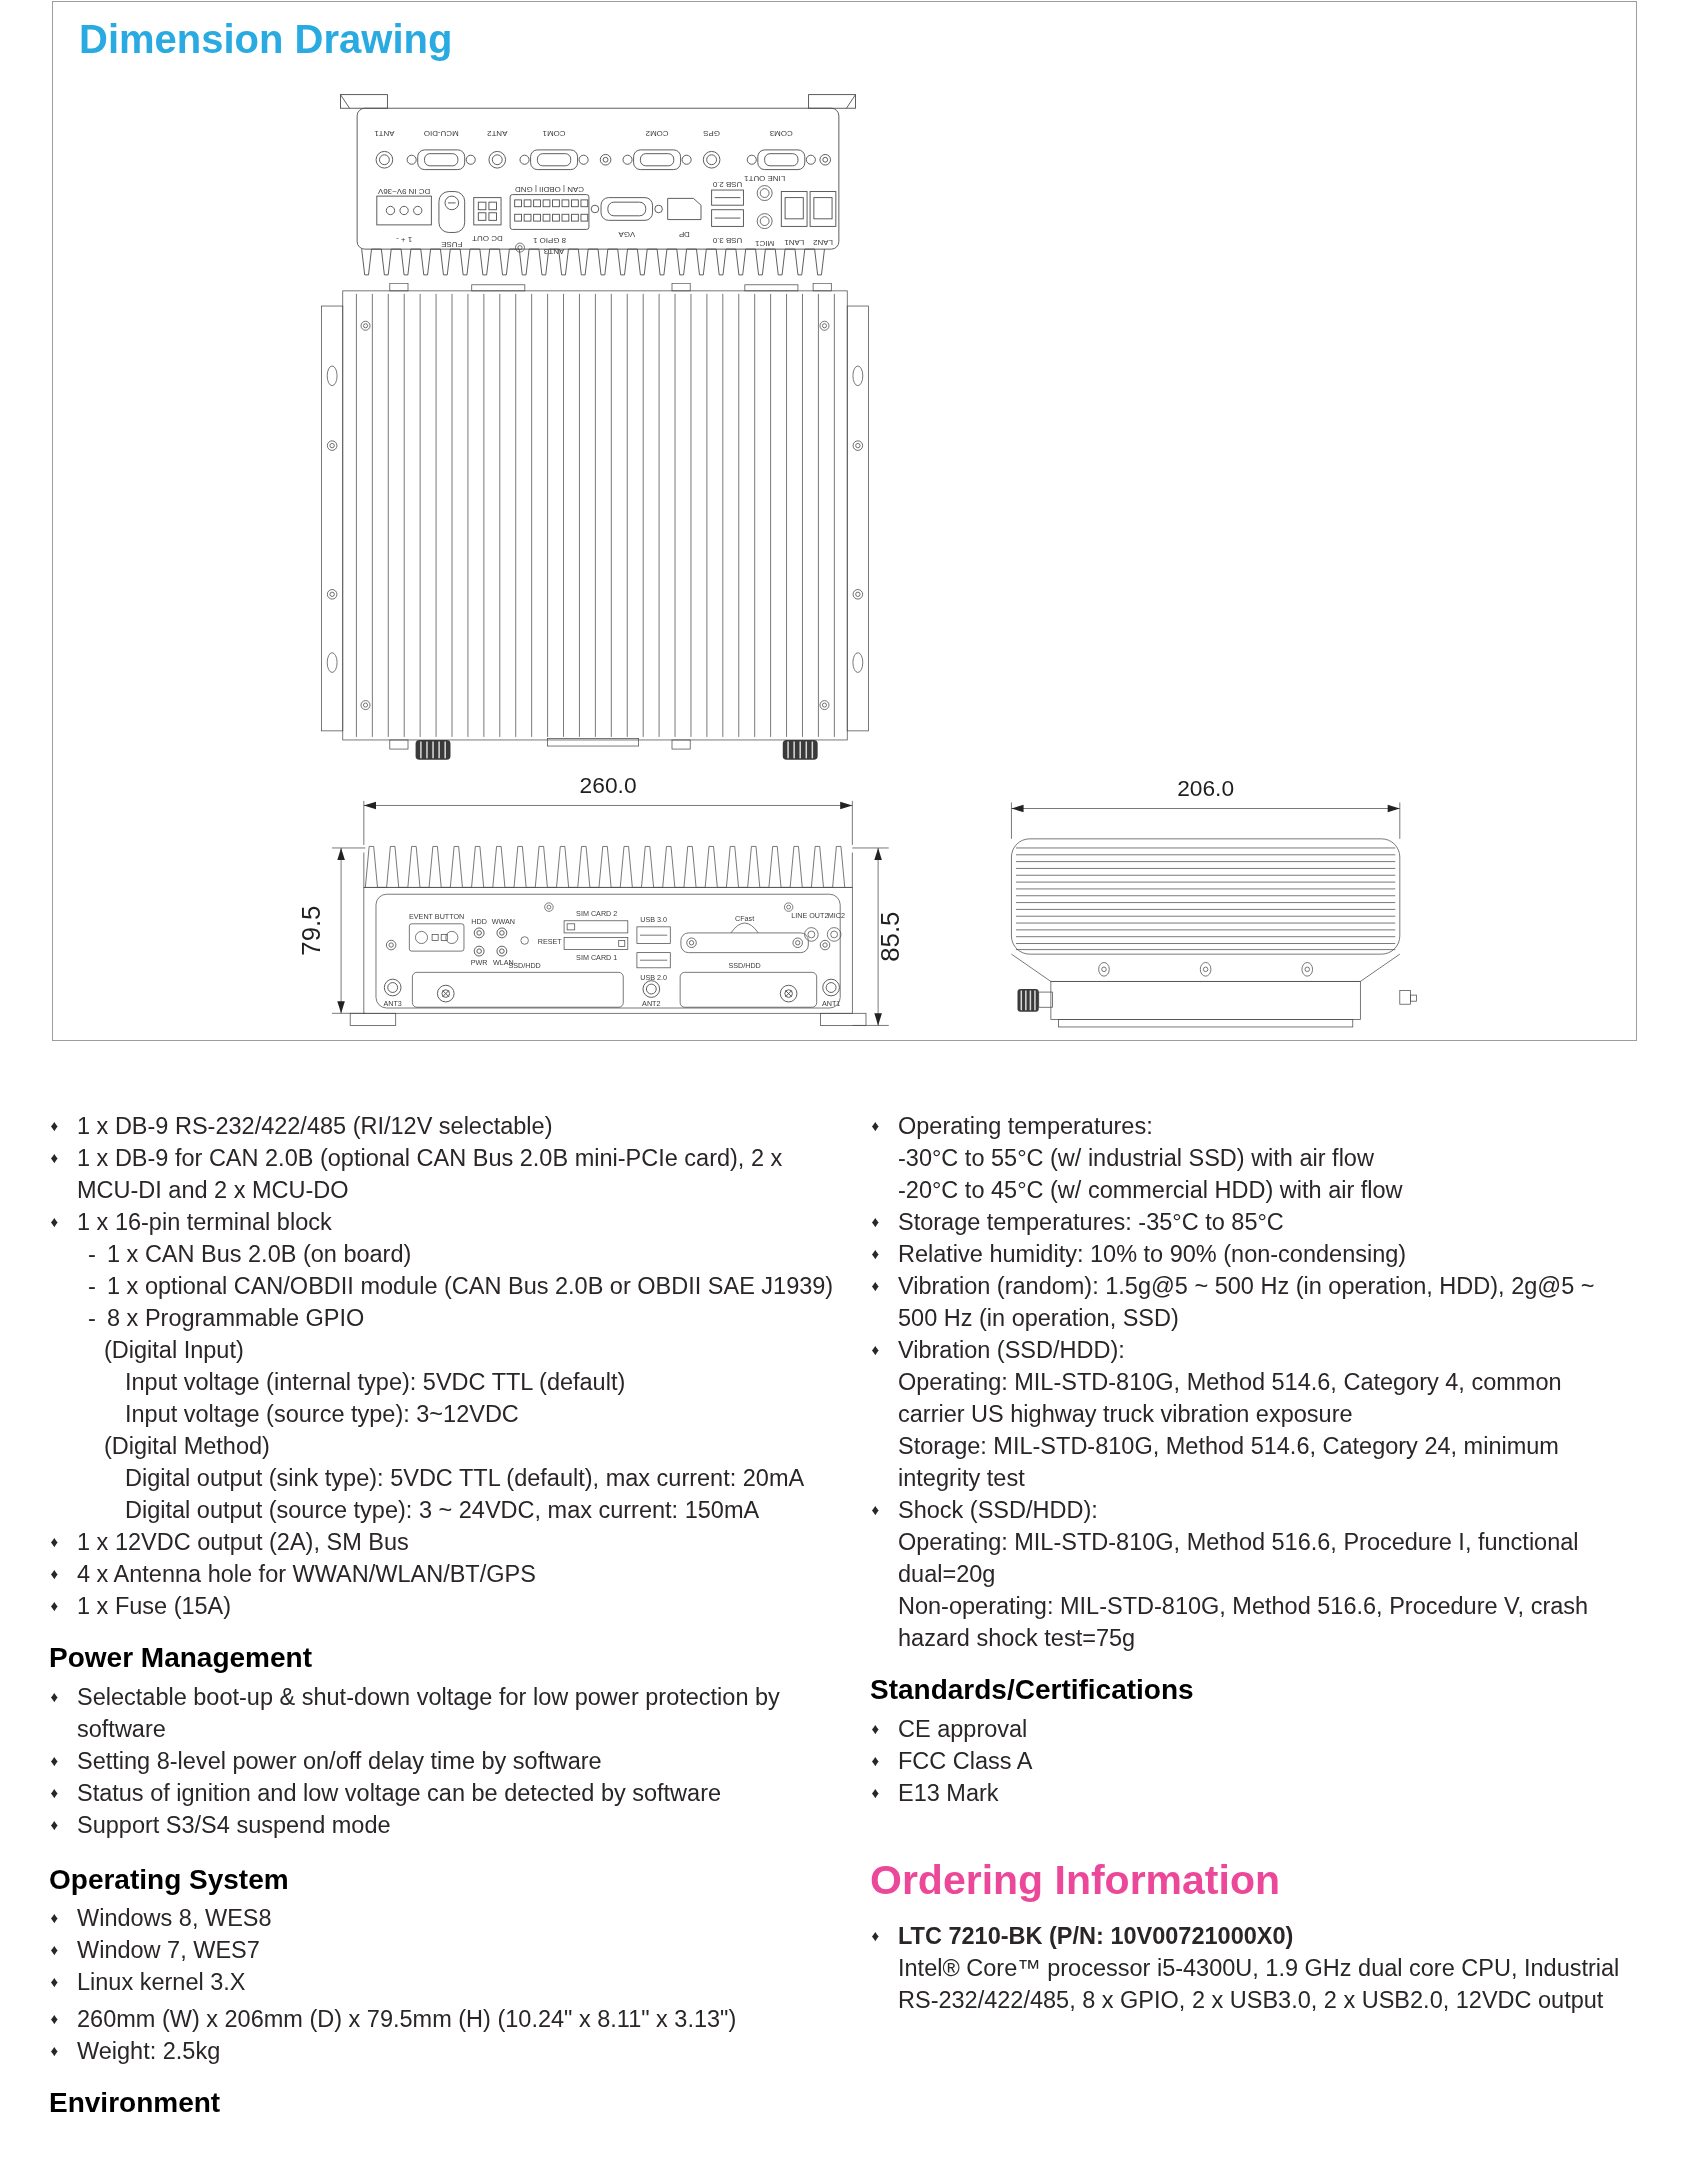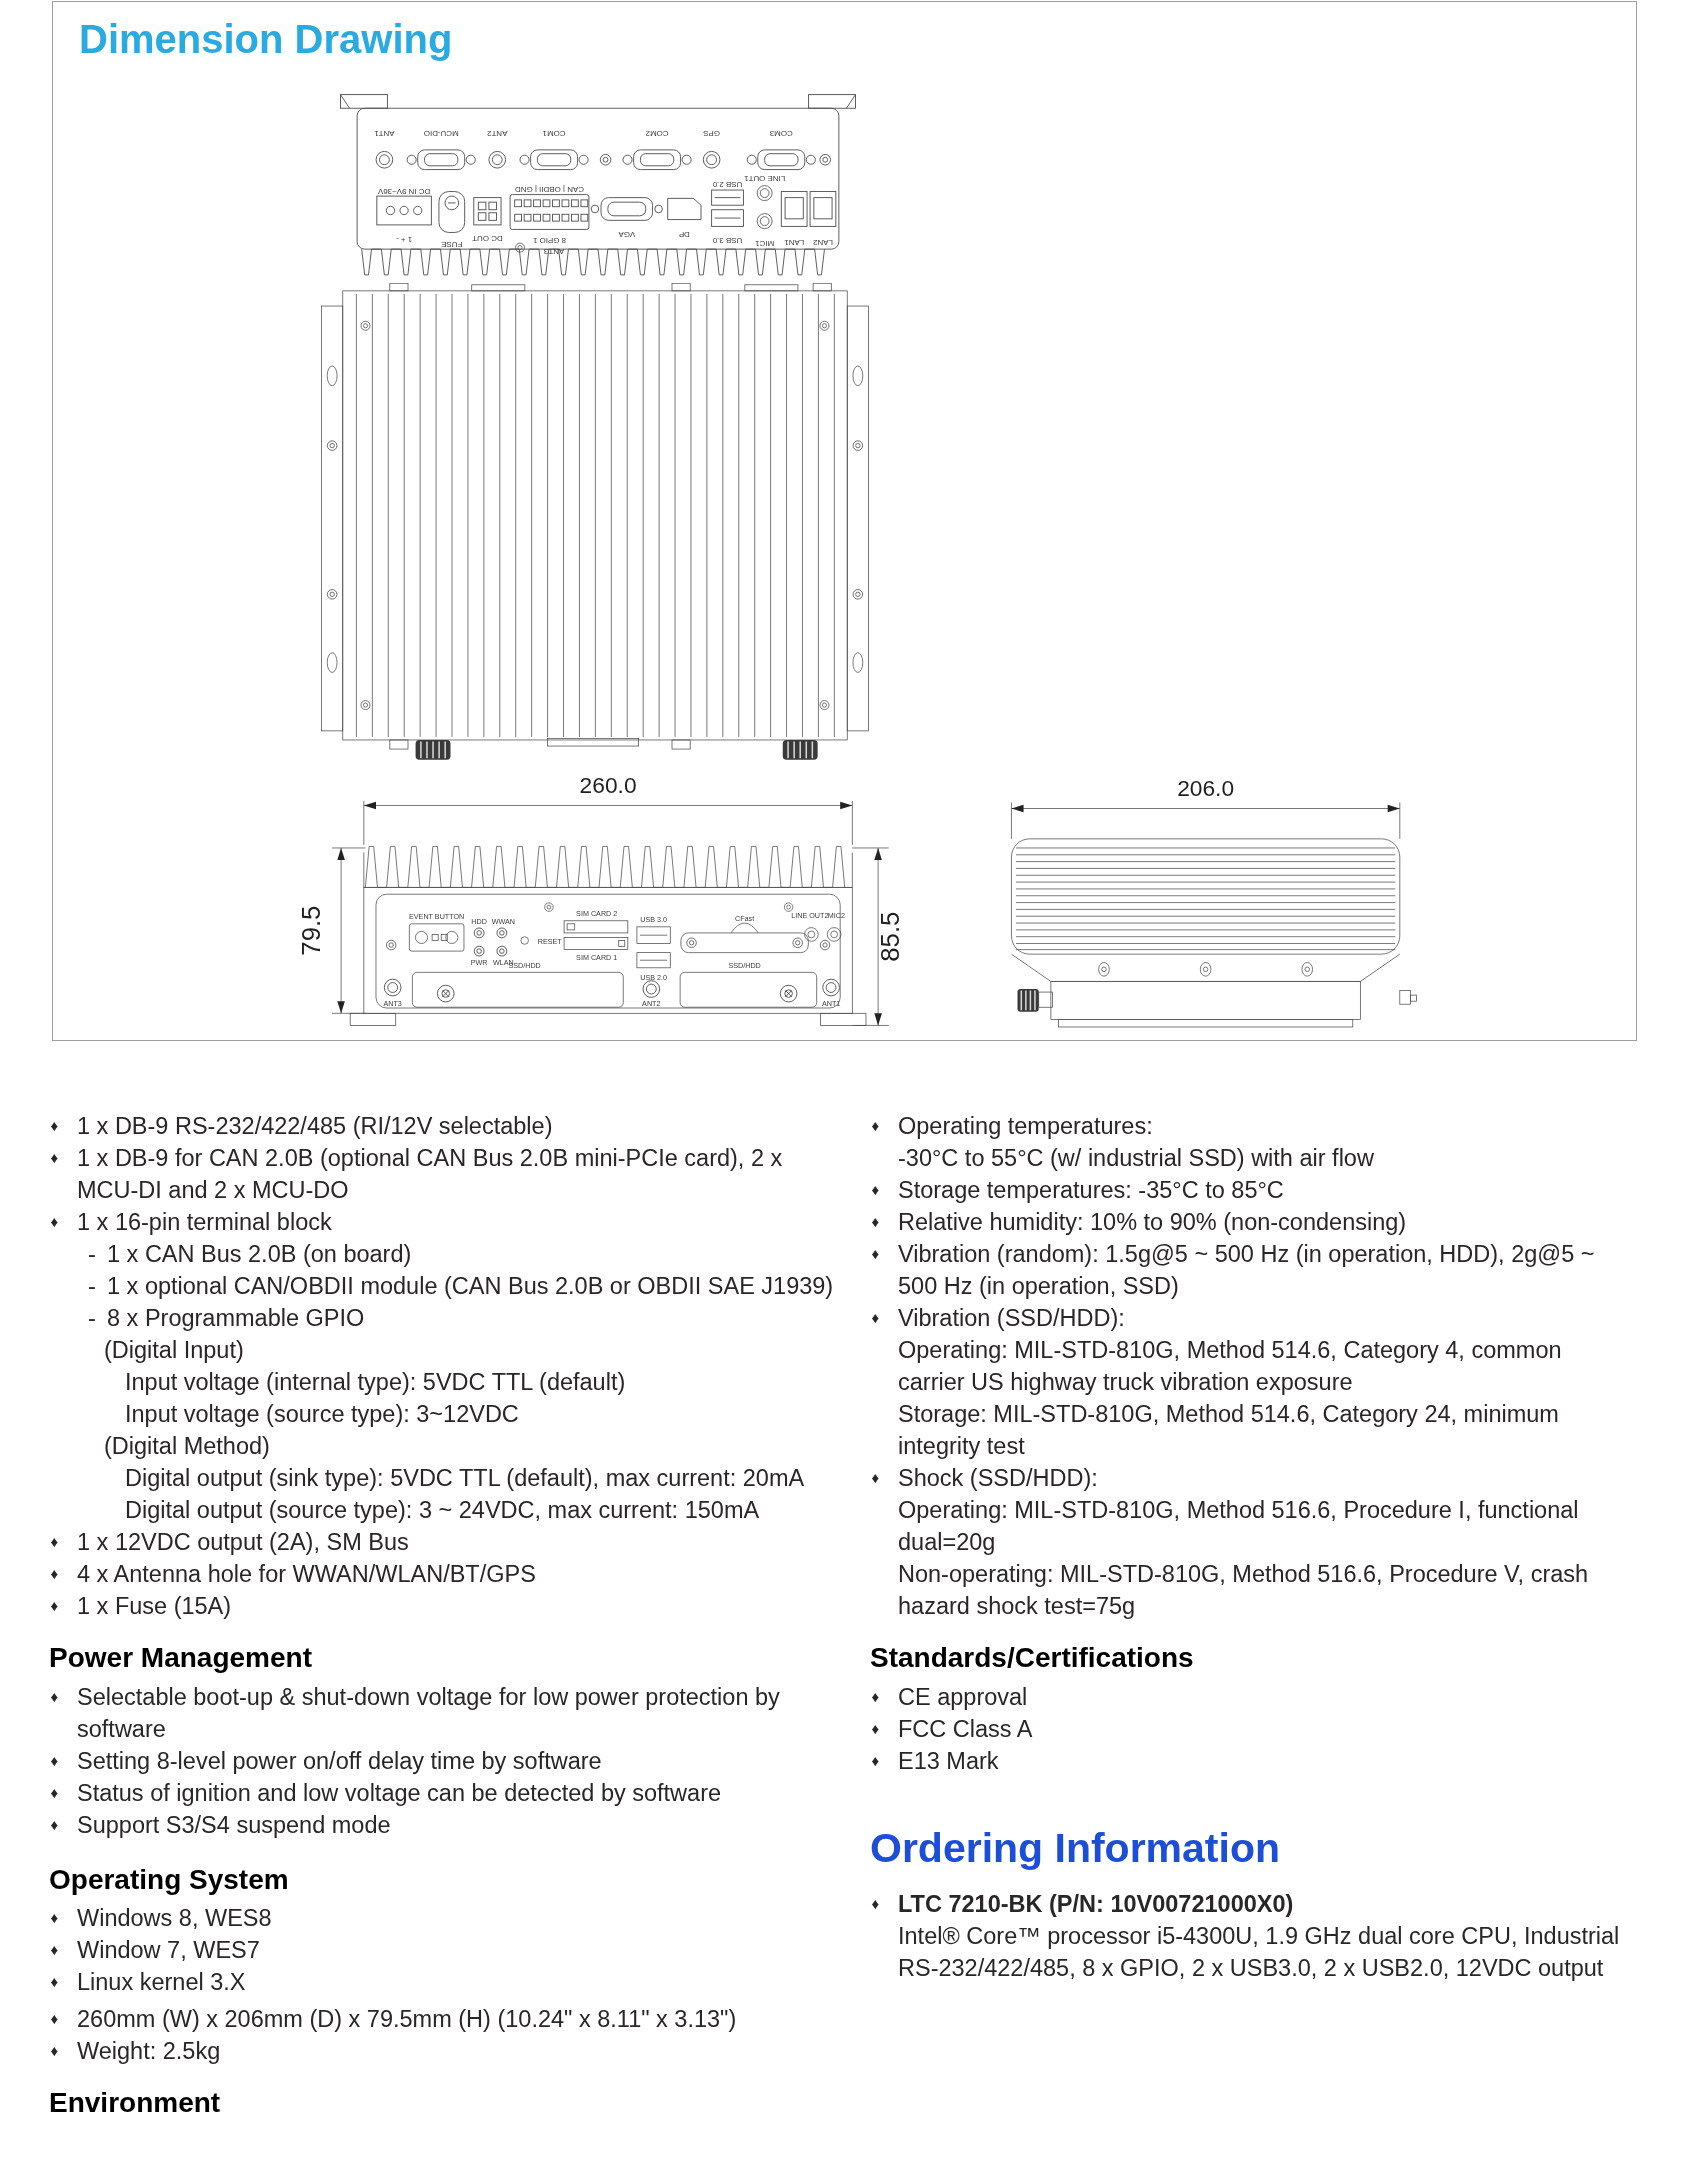--- a/index.html
+++ b/index.html
@@ -30,21 +30,21 @@
   .i1{padding-left:58px}
   .i1 .mk{position:absolute;left:39px;top:0}
   .i2{padding-left:55px}
   .i3{padding-left:76px}
   .b .mk{font-size:15px}
   .strong{font-weight:bold}
   h2{font-size:28px;line-height:36px;font-weight:bold;color:#000000;margin:0}
   .mt-a{margin-top:18px}
   .mt-b{margin-top:21px}
   .gap-s{margin-top:4.6px}
-  .ordering-title{font-size:41px;line-height:49px;font-weight:bold;color:#1d4ed8;margin:47px 0 0 0}
+  .ordering-title{font-size:41px;line-height:49px;font-weight:bold;color:#ec4899;margin:47px 0 0 0}
   .model-gap{margin-top:15px}
 </style>
 </head>
 <body>
 
 <div class="dd-box">
   <div class="dd-title">Dimension Drawing</div>
 
   <svg class="drw" style="left:264px;top:82px" width="562" height="203" viewBox="0 0 740 268">
     <defs>
@@ -443,20 +443,23 @@
   <div>
 
       <div class="line i0 b">
         <span class="mk">♦</span><span class="tx">Operating temperatures:</span>
       </div>
 
       <div class="line i0">
         <span class="mk"></span><span class="tx">-30°C to 55°C (w/ industrial SSD) with air flow</span>
       </div>
 
+      <div class="line i0">
+        <span class="mk"></span><span class="tx">-20°C to 45°C (w/ commercial HDD) with air flow</span>
+      </div>
 
       <div class="line i0 b">
         <span class="mk">♦</span><span class="tx">Storage temperatures: -35°C to 85°C</span>
       </div>
 
       <div class="line i0 b">
         <span class="mk">♦</span><span class="tx">Relative humidity: 10% to 90% (non-condensing)</span>
       </div>
 
       <div class="line i0 b">

